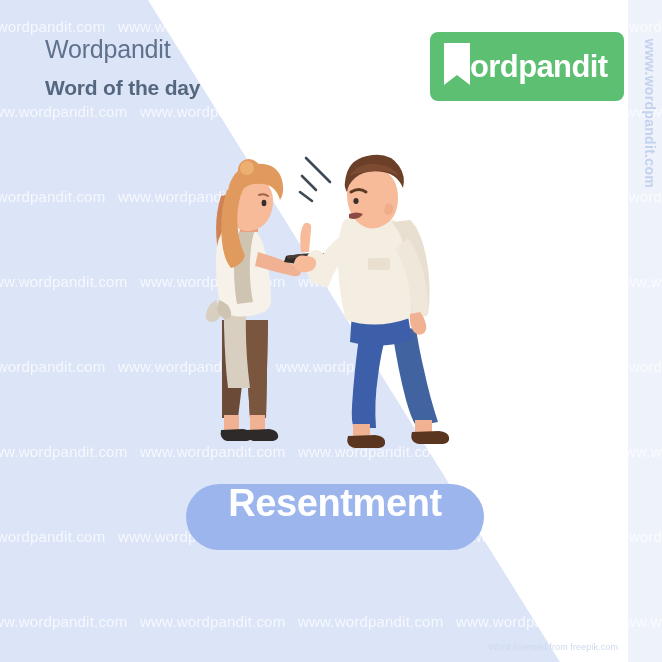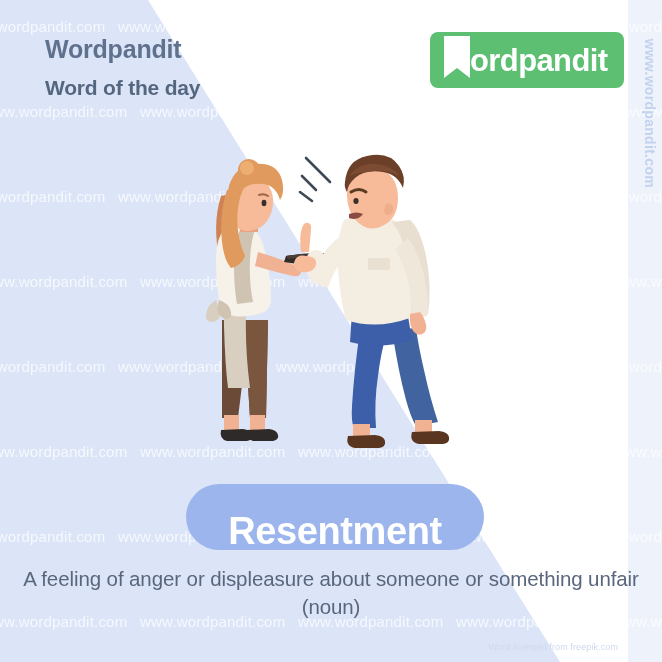--- a/index.html
+++ b/index.html
@@ -78,40 +78,40 @@
 
   
   .header {
     position: absolute;
     left: 45px;
     top: 36px;
     z-index: 6;
   }
   .brand-title {
     font-size: 25px;
-    font-weight: 700;
+    font-weight: 400;
     color: #5f718d;
     line-height: 1.05;
     letter-spacing: -.2px;
   }
   .brand-sub {
     font-size: 21px;
     font-weight: 700;
     color: #55677f;
     line-height: 1.3;
     margin-top: 12px;
     letter-spacing: -.2px;
   }
 
   
   .logo {
     position: absolute;
     right: 38px;
     top: 32px;
-    height: 56px;
+    height: 69px;
     min-width: 180px;
     background: #5cbf72;
     border-radius: 8px;
     display: flex;
     align-items: center;
     z-index: 7;
     padding-right: 14px;
   }
   .logo-mark {
     width: 34px;
@@ -136,21 +136,21 @@
   
   .word-badge {
     position: absolute;
     left: 186px;
     top: 484px;
     width: 298px;
     height: 66px;
     background: #9cb5ed;
     border-radius: 33px;
     display: flex;
-    align-items: flex-end;
+    align-items: flex-start;
     justify-content: center;
     z-index: 6;
   }
   .word-badge-text {
     color: #ffffff;
     font-size: 38px;
     font-weight: 700;
     letter-spacing: -.4px;
     line-height: 1;
   }
@@ -355,20 +355,16 @@
         <path d="M345 182 q2 -22 22 -26 q22 -5 32 10 q7 10 4 22 q-6 -14 -20 -16 q-18 -3 -28 6 q-7 6 -8 14 q-3 -5 -2 -10 z" fill="#6b3f28"></path>
         <path d="M349 176 q10 -14 28 -12 q16 2 22 12 q-10 -6 -24 -5 q-16 1 -26 5 z" fill="#7d4b31"></path>
       </g>
     </svg>
   </div>
 
   <div class="word-badge">
     <span class="word-badge-text">Resentment</span>
   </div>
 
-  <div class="definition">
-    <div class="definition-line">A feeling of anger or displeasure about someone or something unfair</div>
-    <div class="definition-pos">(noun)</div>
-  </div>
 
   <div class="credit">Word licensed from freepik.com</div>
 
 </div>
 
 </body></html>

